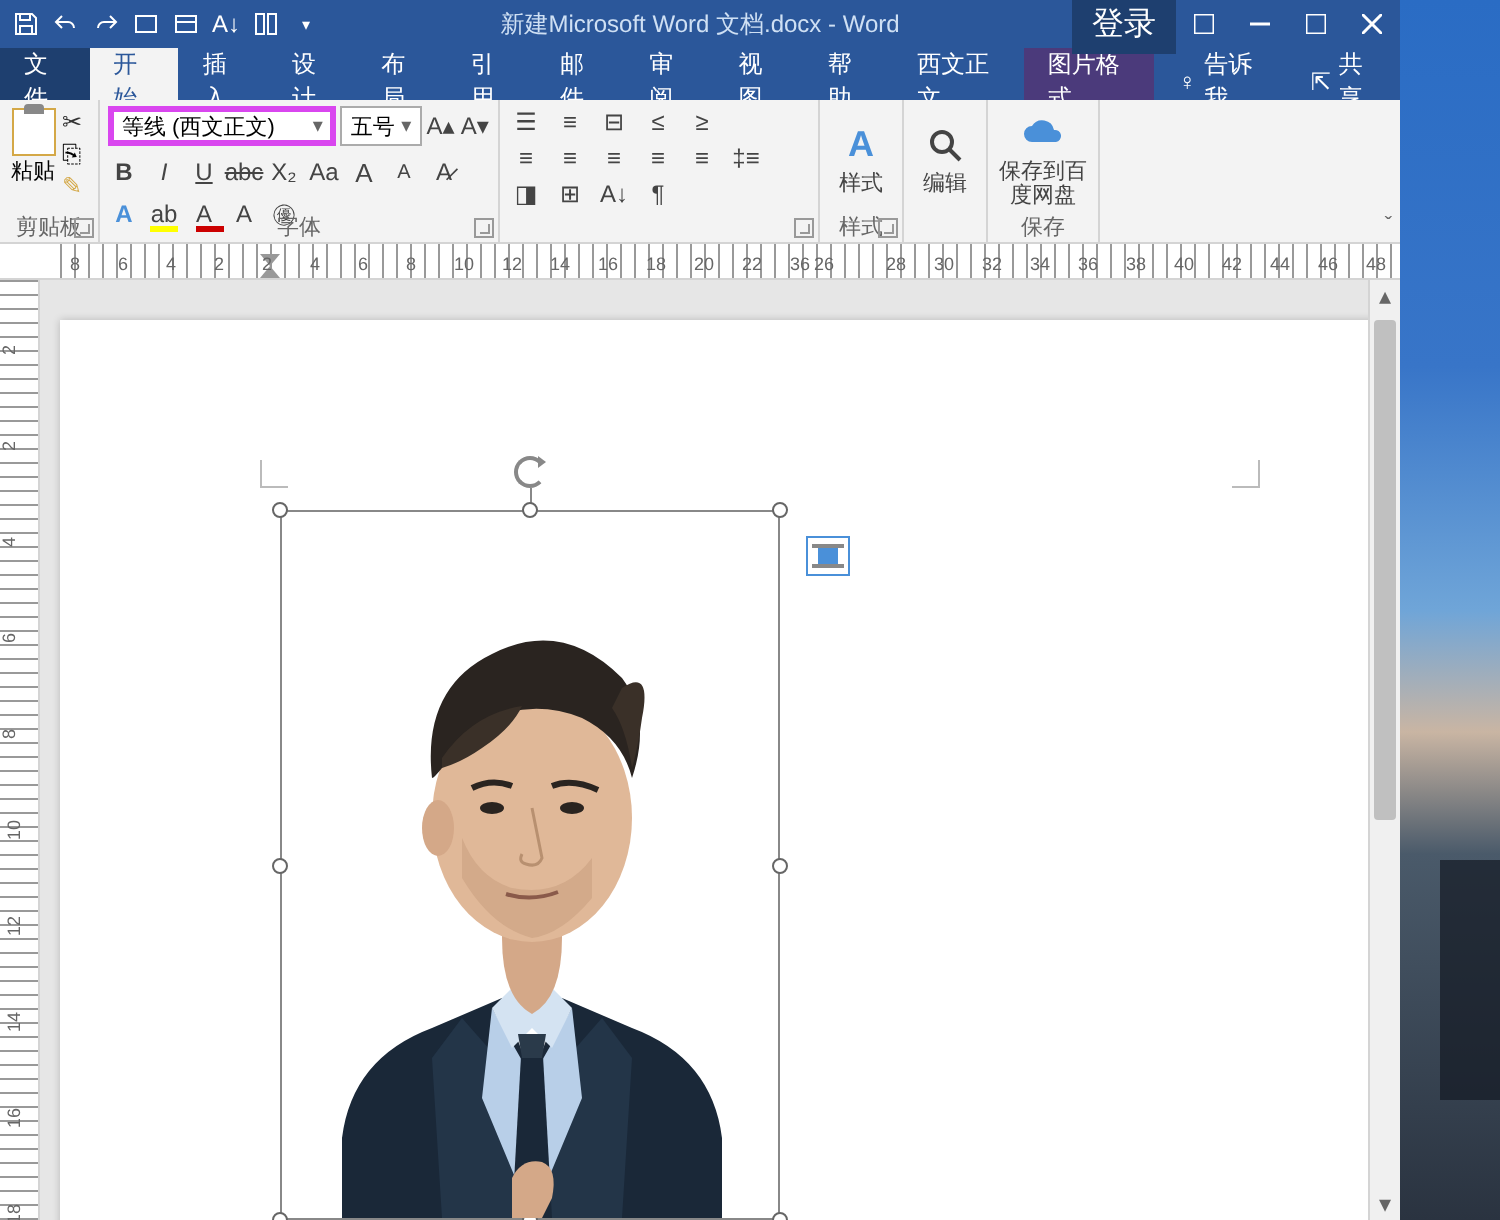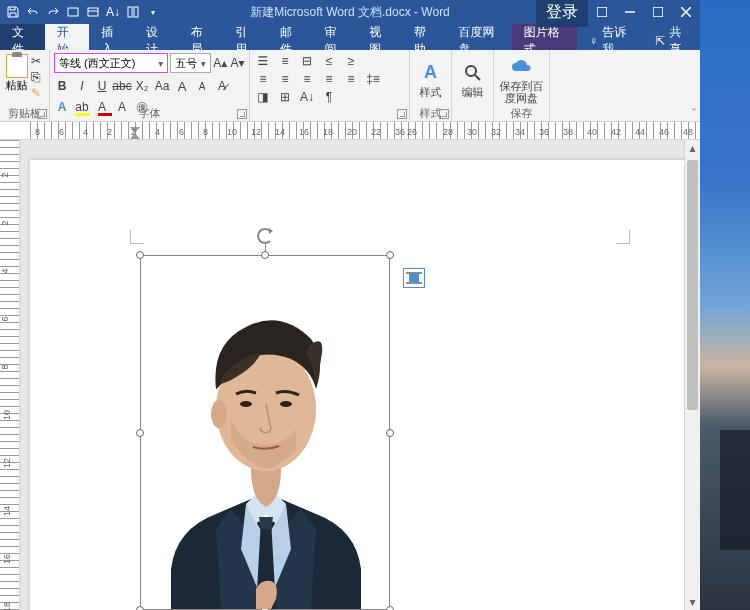--- a/index.html
+++ b/index.html
@@ -41,21 +41,21 @@
 .paste-big{display:flex;flex-direction:column;align-items:center;width:28px;}
 .paste-big .icn{width:22px;height:24px;background:#fff;border:1px solid #d4a847;position:relative;margin-top:2px;}
 .paste-big .icn::before{content:"";position:absolute;top:-3px;left:5px;width:10px;height:5px;background:#888;border-radius:2px 2px 0 0;}
 .clip-side{display:flex;flex-direction:column;gap:2px;padding-top:2px;}
 .clip-side span{width:14px;height:14px;display:block;}
 .scissors{color:#333;}
 .brush{color:#d4a847;}
 
 .fontg{width:200px;}
 .font-row1{display:flex;gap:2px;align-items:center;height:22px;}
-.font-sel{width:120px;height:20px;background:#fff;border:1px solid #d946ef;display:flex;align-items:center;padding:0 4px;font-size:11px;}
+.font-sel{width:120px;height:20px;background:#fff;border:3px solid #d946ef;display:flex;align-items:center;padding:0 4px;font-size:11px;}
 .font-sel::after{content:"▾";margin-left:auto;color:#666;font-size:10px;}
 .size-sel{width:42px;height:20px;background:#fff;border:1px solid #ababab;display:flex;align-items:center;padding:0 4px;font-size:11px;}
 .size-sel::after{content:"▾";margin-left:auto;color:#666;font-size:10px;}
 .rb{width:16px;height:16px;display:flex;align-items:center;justify-content:center;color:#444;cursor:pointer;}
 .font-row2{display:flex;gap:4px;align-items:center;height:22px;padding-top:2px;}
 .rb.bold{font-weight:bold;}
 .rb.italic{font-style:italic;}
 .rb.uline{text-decoration:underline;}
 .rb.strike{text-decoration:line-through;}
 .font-row3{display:flex;gap:4px;align-items:center;height:22px;}
@@ -188,21 +188,21 @@
     <div class="mt file">文件</div>
     <div class="mt active">开始</div>
     <div class="mt">插入</div>
     <div class="mt">设计</div>
     <div class="mt">布局</div>
     <div class="mt">引用</div>
     <div class="mt">邮件</div>
     <div class="mt">审阅</div>
     <div class="mt">视图</div>
     <div class="mt">帮助</div>
-    <div class="mt">百度网盘</div>
+    <div class="mt">西文正文</div>
     <div class="mt ctx">图片格式</div>
     <div class="mt tellme">
           <span>♀</span>
           <span>告诉我</span>
         </div>
     <div style="flex:1"></div>
     <div class="mt share">
           <span>⇱</span>
           <span>共享</span>
         </div>

